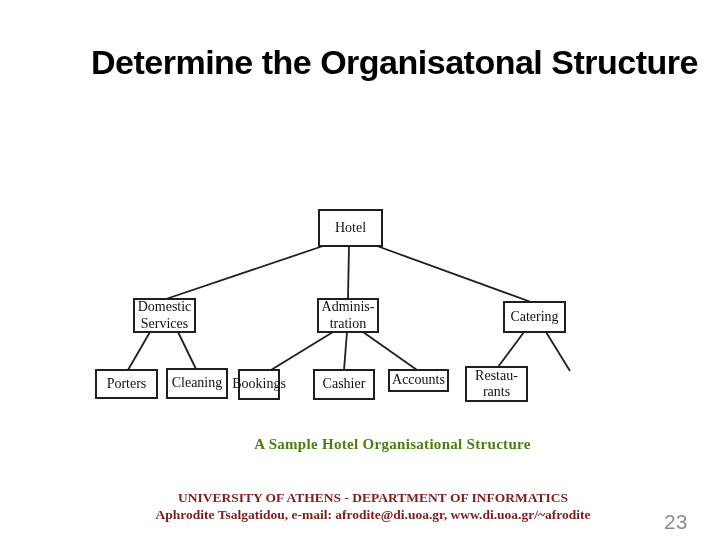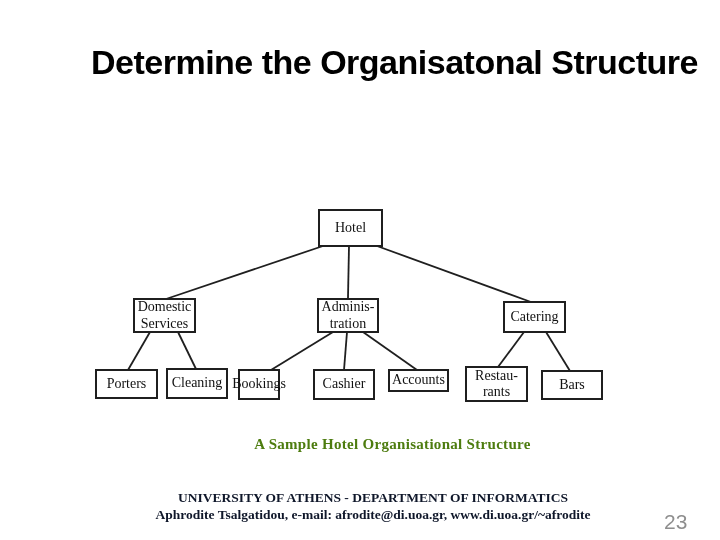--- a/index.html
+++ b/index.html
@@ -63,21 +63,21 @@
   }
   .footer {
     position: absolute;
     left: 30px;
     top: 489px;
     width: 686px;
     text-align: center;
     font-weight: bold;
     font-size: 13.5px;
     line-height: 17px;
-    color: #0f172a;
+    color: #7f1d1d;
   }
   .pageno {
     position: absolute;
     left: 664px;
     top: 510px;
     font-family: "Liberation Sans", sans-serif;
     font-size: 21px;
     color: #8e8e8e;
   }
 </style>
@@ -130,23 +130,20 @@
     <div class="node" style="left:223px; top:164px; width:62px; height:31px;">
       <span>Cashier</span>
     </div>
     <div class="node" style="left:298px; top:164px; width:61px; height:23px;">
       <span>Accounts</span>
     </div>
     <div class="node" style="left:375px; top:161px; width:63px; height:36px;">
       <span>Restau-</span>
       <span>rants</span>
     </div>
-    <div class="node" style="left:451px; top:165px; width:62px; height:30px;">
-      <span>Bars</span>
-    </div>
   </div>
 
   <div class="caption">A Sample Hotel Organisational Structure</div>
 
   <div class="footer">
     <div>UNIVERSITY OF ATHENS - DEPARTMENT OF INFORMATICS</div>
     <div>Aphrodite Tsalgatidou, e-mail: afrodite@di.uoa.gr, www.di.uoa.gr/~afrodite</div>
   </div>
 
   <div class="pageno">23</div>

